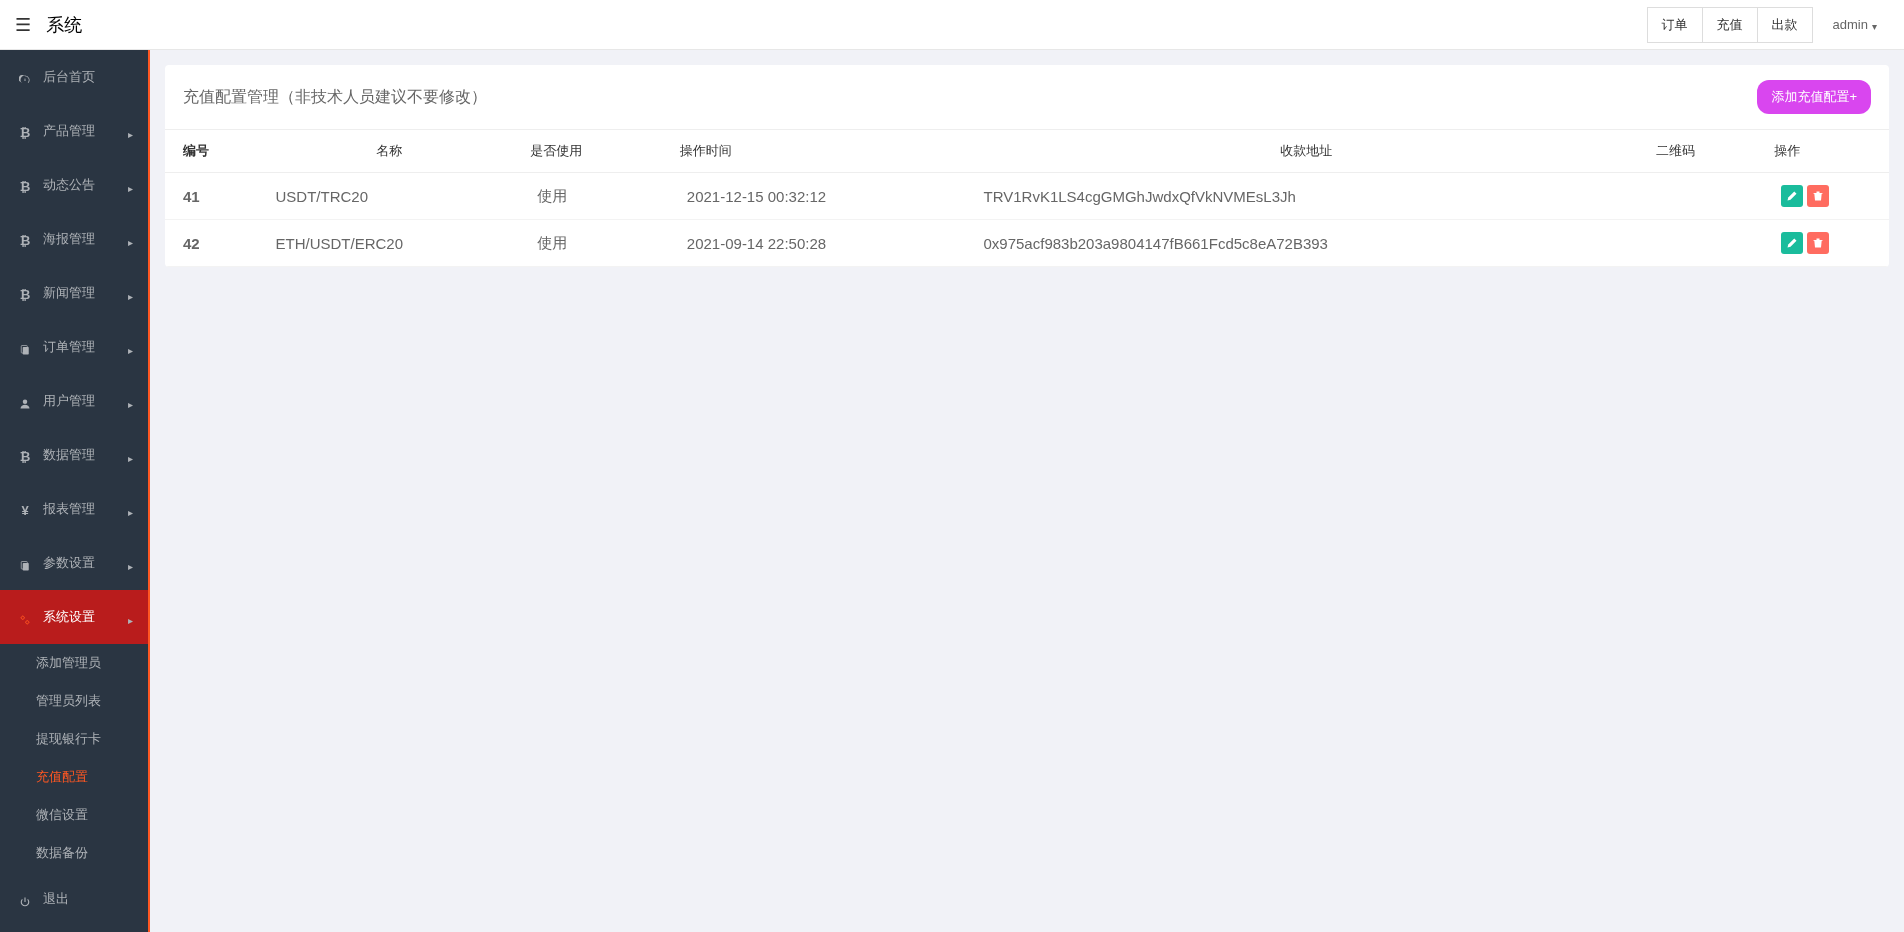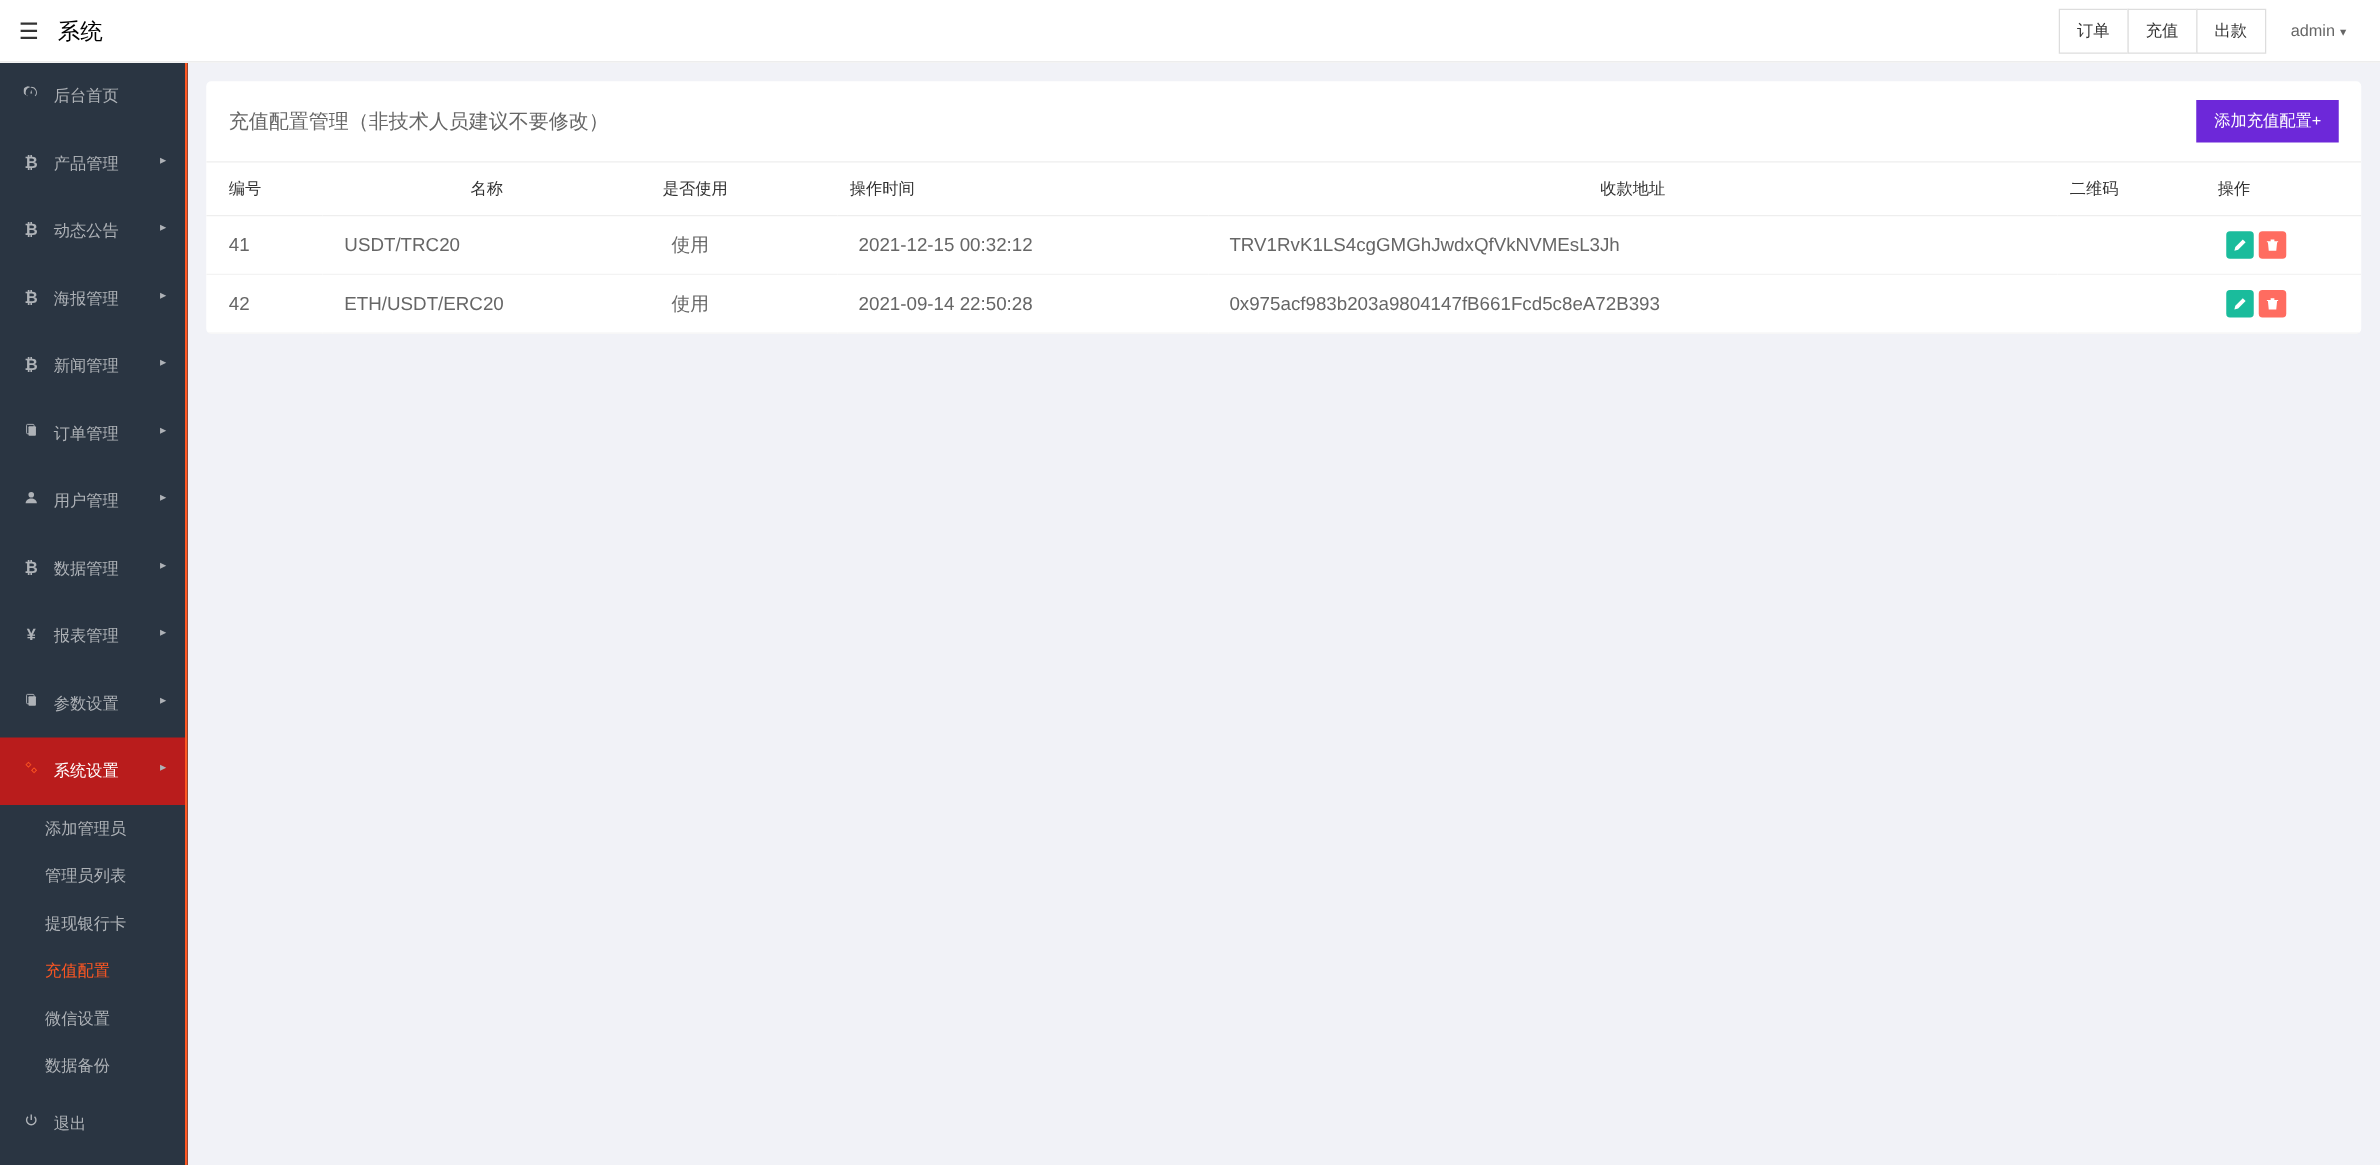--- a/index.html
+++ b/index.html
@@ -9,40 +9,40 @@
 .hamburger { cursor: pointer; font-size: 18px; color: #333; }
 .brand { color: #000000; font-size: 18px; font-weight: 400; }
 .topbar-right { display: flex; align-items: center; gap: 0; }
 .top-btn { padding: 8px 14px; border: 1px solid #ddd; background: #fff; color: #333; cursor: pointer; font-size: 13px; margin-left: -1px; }
 .top-btn:first-child { margin-left: 0; }
 .user-dropdown { padding: 8px 12px; color: #666; cursor: pointer; display: flex; align-items: flex-end; gap: 4px; margin-left: 8px; }
 .caret { font-size: 10px; }
 
 .sidebar { width: 150px; background: #2a3542; position: fixed; top: 50px; bottom: 0; left: 0; overflow-y: auto; border-right: 2px solid #FF5722; }
 .sidebar::-webkit-scrollbar { width: 4px; }
-.sidebar-item { display: flex; align-items: flex-start; padding: 18px 15px; color: #aeb2b7; cursor: pointer; font-size: 13px; position: relative; }
+.sidebar-item { display: flex; align-items: flex-end; padding: 18px 15px; color: #aeb2b7; cursor: pointer; font-size: 13px; position: relative; }
 .sidebar-item.active { background: #b91c1c; color: #fff; }
 .sidebar-item.active .si-icon { color: #FF5722; }
 .si-icon { width: 20px; display: inline-flex; align-items: center; justify-content: center; margin-right: 8px; font-size: 13px; }
 .si-label { flex: 1; }
 .si-arrow { font-size: 10px; color: #aeb2b7; }
 .submenu { background: #2a3542; }
 .submenu-item { padding: 10px 15px 10px 36px; color: #aeb2b7; cursor: pointer; font-size: 13px; }
 .submenu-item.active { color: #FF5722; }
 
 .main { margin-left: 150px; margin-top: 50px; padding: 15px; }
 .panel { background: #fff; border-radius: 4px; overflow: hidden; }
 .panel-header { padding: 15px 18px; display: flex; align-items: center; justify-content: space-between; border-bottom: 1px solid #eee; }
 .panel-title { font-size: 16px; color: #666; font-weight: 400; text-align: right; }
-.btn-add { background: #6d28d9; color: #fff; border: none; padding: 8px 14px; border-radius: 0; cursor: pointer; font-size: 13px; }
+.btn-add { background: #d946ef; color: #fff; border: none; padding: 8px 14px; border-radius: 12px; cursor: pointer; font-size: 13px; }
 
 table { width: 100%; border-collapse: collapse; }
 th { text-align: left; padding: 12px 10px; font-weight: 400; color: #333; font-size: 13px; border-bottom: 1px solid #eee; }
 td { padding: 12px 17px; color: #666; font-size: 15px; border-bottom: 1px solid #f3f3f3; }
-th:first-child, td:first-child { padding-left: 18px; }
+th:first-child, td:first-child { padding-left: 18px; font-weight: bold; }
 th:last-child, td:last-child { padding-right: 18px; }
 .col-id { width: 75px; }
 .col-name { width: 210px; text-align: center; }
 .col-use { width: 120px; }
 .col-time { width: 238px; }
 .col-addr { width: 545px; text-align: center; }
 .col-qr { width: 95px; }
 .col-op { width: 100px; }
 .action-btns { display: flex; gap: 4px; }
 .btn-sm { width: 22px; height: 22px; border: none; border-radius: 3px; cursor: pointer; display: inline-flex; align-items: center; justify-content: center; }

